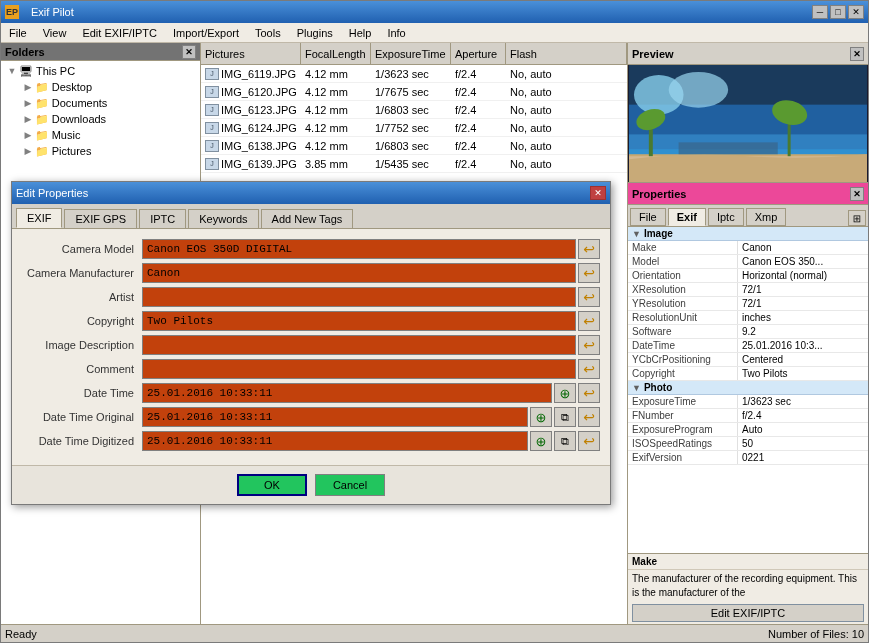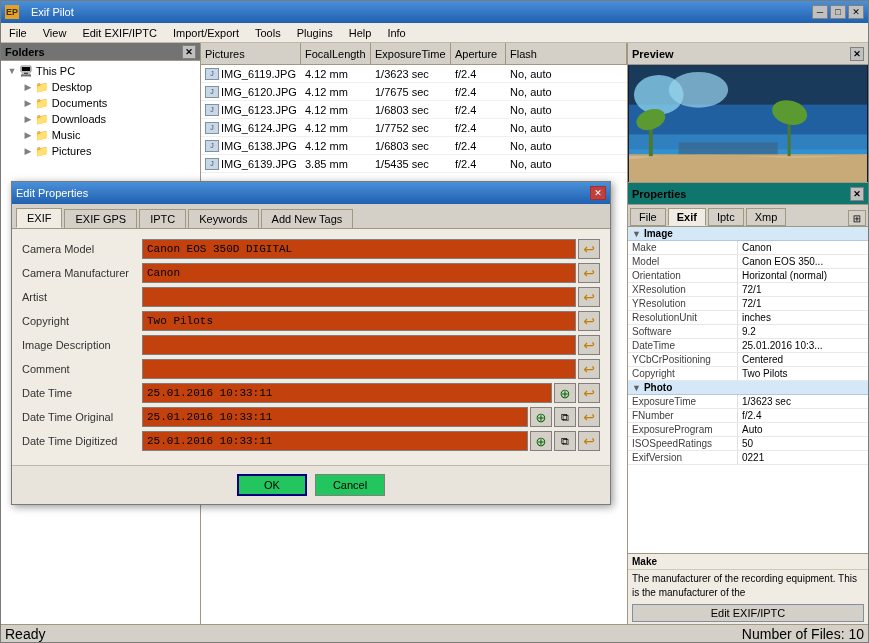--- a/index.html
+++ b/index.html
@@ -258,21 +258,21 @@
     }
 
     
     .properties-section {
       flex: 1;
       display: flex;
       flex-direction: column;
       overflow: hidden;
     }
     .props-header {
-      background: #0f766e;
+      background: #ec4899;
       height: 22px;
       display: flex;
       align-items: center;
       justify-content: space-between;
       padding: 0 4px;
       border-bottom: 1px solid #a09880;
       font-size: 11px;
       font-weight: bold;
       flex-shrink: 0;
     }
@@ -373,21 +373,21 @@
       cursor: pointer;
     }
 
     
     .status-bar {
       background: #d4d0c8;
       height: 18px;
       display: flex;
       align-items: center;
       padding: 0 4px;
-      font-size: 14px;
+      font-size: 11px;
       border-top: 1px solid #a09880;
       flex-shrink: 0;
     }
 
     
     .dialog-overlay {
       position: absolute;
       top: 0; left: 0; right: 0; bottom: 0;
       background: transparent;
       display: flex;
@@ -453,20 +453,21 @@
       padding: 10px;
       background: #f0ece4;
     }
     .field-row {
       display: flex;
       align-items: center;
       margin-bottom: 4px;
     }
     .field-label {
       width: 120px;
+      text-align: right;
       padding-right: 8px;
       font-size: 11px;
       color: #333;
       flex-shrink: 0;
     }
     .field-input {
       flex: 1;
       height: 20px;
       background: #c2410c;
       border: 1px solid #808080;

